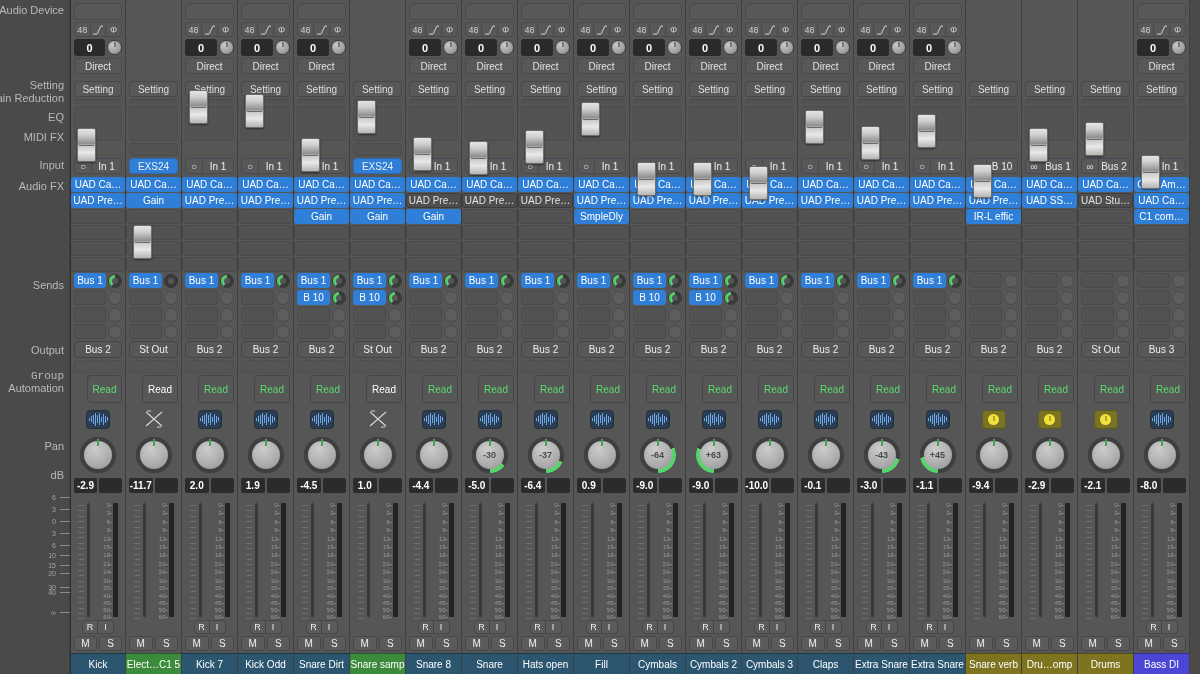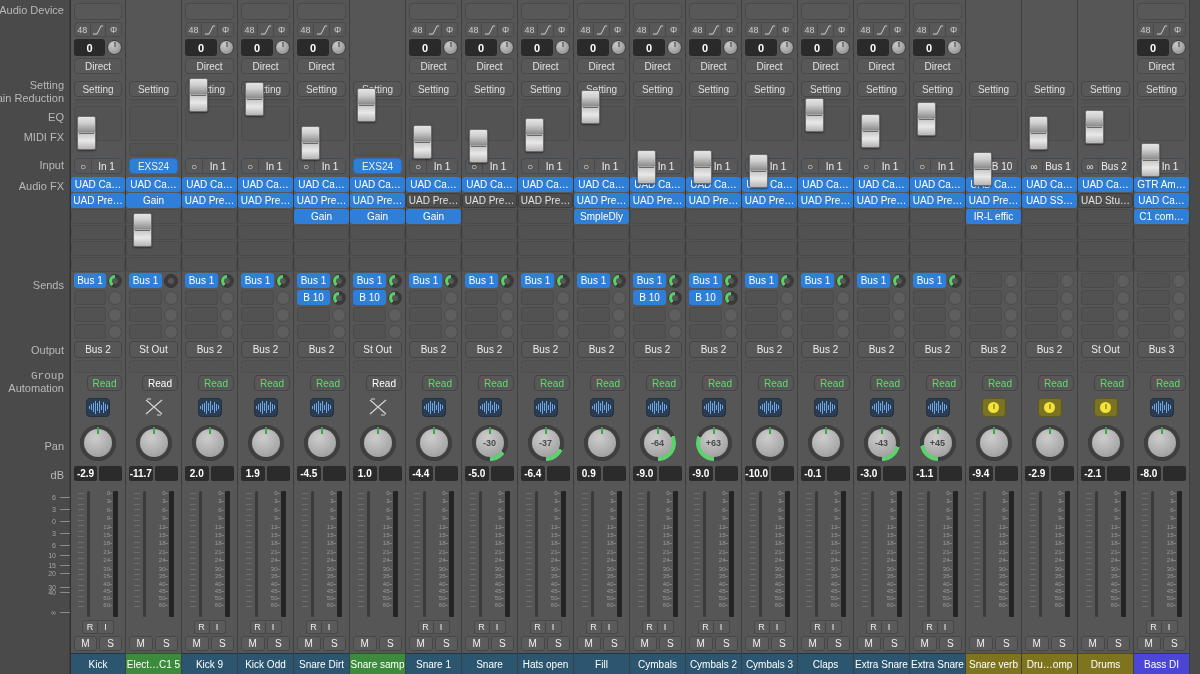--- a/index.html
+++ b/index.html
@@ -127,21 +127,21 @@
   .send .kn.dark::before{ content:""; position:absolute; inset:3px; border-radius:50%; background:#565656; }
 
   
   .outp{
     height:17px; margin:0 3px 2px 3px; border-radius:4px;
     background:#575757; border:1px solid #454545;
     display:flex; align-items:center; justify-content:center; font-size:10px; color:#ececec;
   }
   .grp{ height:13px; margin:0 3px 2px 3px; border-radius:3px; background:#545454; border:1px dashed #4b4b4b; }
   .auto{
-    height:16px; margin:0 3px 3px 16px; border-radius:4px;
+    height:28px; margin:0 3px 3px 16px; border-radius:4px;
     background:#575757; border:1px solid #454545;
     display:flex; align-items:center; justify-content:center; font-size:10px; color:#fff;
   }
   .auto.green{ color:#5ddc6f; }
 
   
   .ticon-wrap{ height:26px; display:flex; align-items:center; justify-content:center; }
   .ticon{ width:24px; height:19px; border-radius:4px; display:flex; align-items:center; justify-content:center; }
   .ticon.audio{ background:#2b3d52; border:1px solid #22303f; }
   .ticon.aux{ background:#7a7324; border:1px solid #5f5a1c; }
@@ -714,21 +714,21 @@
           </div>
         </div>
         <div class="ri">
           <div class="b">R</div>
           <div class="b">I</div>
         </div>
         <div class="ms">
           <div class="b">M</div>
           <div class="b">S</div>
         </div>
-        <div class="name" style="background: rgb(44, 86, 112);">Kick 9</div>
+        <div class="name" style="background: rgb(44, 86, 112);">Kick 7</div>
       </div>
       <div class="strip">
         <div class="ad">
           <div class="ad-box"></div>
           <div class="ad-row">
             <div>48</div>
             <div>
               <svg width="12" height="10" viewBox="0 0 12 10">
                 <path d="M1 9 L5 9 L9 1 L11 1" stroke="#cfcfcf" fill="none" stroke-width="1"></path>
               </svg>
@@ -1316,21 +1316,21 @@
           </div>
         </div>
         <div class="ri">
           <div class="b">R</div>
           <div class="b">I</div>
         </div>
         <div class="ms">
           <div class="b">M</div>
           <div class="b">S</div>
         </div>
-        <div class="name" style="background: rgb(44, 86, 112);">Snare 1</div>
+        <div class="name" style="background: rgb(44, 86, 112);">Snare 8</div>
       </div>
       <div class="strip">
         <div class="ad">
           <div class="ad-box"></div>
           <div class="ad-row">
             <div>48</div>
             <div>
               <svg width="12" height="10" viewBox="0 0 12 10">
                 <path d="M1 9 L5 9 L9 1 L11 1" stroke="#cfcfcf" fill="none" stroke-width="1"></path>
               </svg>

